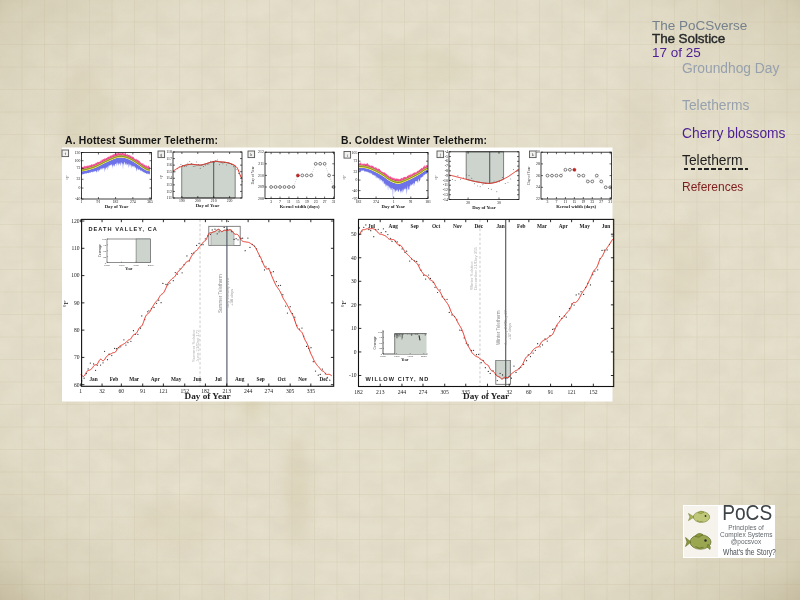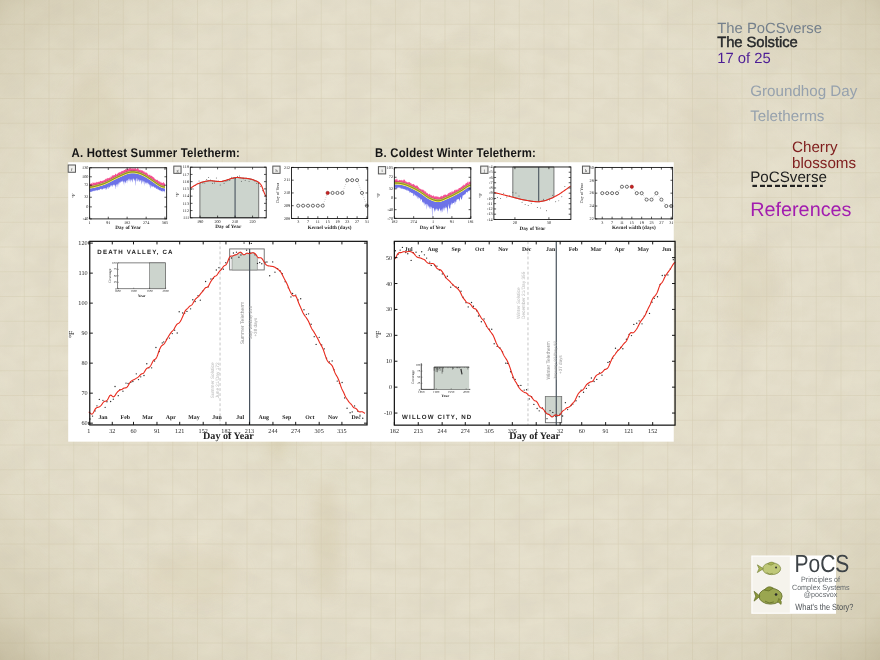--- a/index.html
+++ b/index.html
@@ -888,28 +888,28 @@
 <line x1="423.78" y1="354.00" x2="423.78" y2="353.00" stroke="#333" stroke-width="0.4"></line>
 <text x="404.75" y="361.20" font-size="3.6" text-anchor="middle" fill="#222" font-family="Liberation Serif, serif" font-weight="bold">Year</text>
 <text x="376.50" y="342.90" font-size="3.4" text-anchor="middle" fill="#222" font-family="Liberation Serif, serif" font-weight="normal" transform="rotate(-90 376.50 342.90)">Coverage</text>
 </svg>
 <div class="abs" style="left:65px;top:134px;font-size:11.5px;font-weight:bold;color:#151515;letter-spacing:0.2px;font-family:'Liberation Sans',sans-serif;transform:scaleX(0.9);transform-origin:0 0">A. Hottest Summer Teletherm:</div>
 <div class="abs" style="left:341px;top:134px;font-size:11.5px;font-weight:bold;color:#151515;letter-spacing:0.2px;font-family:'Liberation Sans',sans-serif;transform:scaleX(0.9);transform-origin:0 0">B. Coldest Winter Teletherm:</div>
 
 <div class="abs" style="left:652px;top:18.5px;font-size:13.5px;line-height:13.6px;color:#75808c">The PoCSverse<br>
 <span style="color:#26282a;-webkit-text-stroke:0.4px #26282a;letter-spacing:-0.1px">The Solstice</span><br>
 <span style="color:#4c1d95">17 of 25</span></div>
-<div class="abs" style="left:682px;top:75px;font-size:13.8px;color:#96a1ad">Groundhog Day</div>
+<div class="abs" style="left:682px;top:61px;font-size:13.8px;color:#96a1ad">Groundhog Day</div>
 <div class="abs" style="left:682px;top:98px;font-size:13.8px;color:#96a1ad">Teletherms</div>
-<div class="abs" style="left:720px;top:125.5px;font-size:13.8px;color:#7f1d1d">Cherry blossoms</div>
-<div class="abs" style="left:682px;top:153px;font-size:13.8px;color:#1e1e1e">PoCSverse</div>
+<div class="abs" style="left:682px;top:125.5px;font-size:13.8px;color:#4c1d95">Cherry blossoms</div>
+<div class="abs" style="left:682px;top:153px;font-size:13.8px;color:#1e1e1e">Teletherm</div>
 <div class="abs" style="left:683.5px;top:167.8px;width:64px;height:1.8px;background:repeating-linear-gradient(90deg,#222 0,#222 4.3px,transparent 4.3px,transparent 6.8px)"></div>
-<div class="abs" style="left:682px;top:180px;font-size:18px;color:#a21caf">References</div>
+<div class="abs" style="left:682px;top:180px;font-size:12px;color:#7f1d1d">References</div>
 
-<div class="abs" style="left:683px;top:505px;width:77px;height:53px;background:#fff">
+<div class="abs" style="left:683px;top:505px;width:92px;height:53px;background:#fff">
 <div class="abs" style="left:1px;top:1px;width:34px;height:51px;background:#f5f3ec"></div>
 <svg class="abs" style="left:1px;top:1px" width="34" height="51" viewBox="0 0 34 51">
 <g>
 <ellipse cx="17.5" cy="11" rx="8.2" ry="5.4" fill="#bfc878" stroke="#828c48" stroke-width="0.7"></ellipse>
 <path d="M10 11 L4.5 7.5 L6 11 L4.5 14.5 Z" fill="#a8b455" stroke="#77823a" stroke-width="0.6"></path>
 <path d="M14 6.8 Q17 3.5 20 6.2 L17 7.8 Z" fill="#a8b455" stroke="#77823a" stroke-width="0.5"></path>
 <circle cx="21.5" cy="10" r="0.9" fill="#333"></circle>
 <path d="M13 14.5 Q15.5 17 18.5 15.2" fill="none" stroke="#77823a" stroke-width="0.6"></path>
 <ellipse cx="16.5" cy="36" rx="10.5" ry="7.2" fill="#9aa650" stroke="#6a7433" stroke-width="0.8"></ellipse>
 <path d="M7 36 L1.5 31.5 L3 36 L1.5 40.5 Z" fill="#8a9739" stroke="#5f6a28" stroke-width="0.6"></path>

